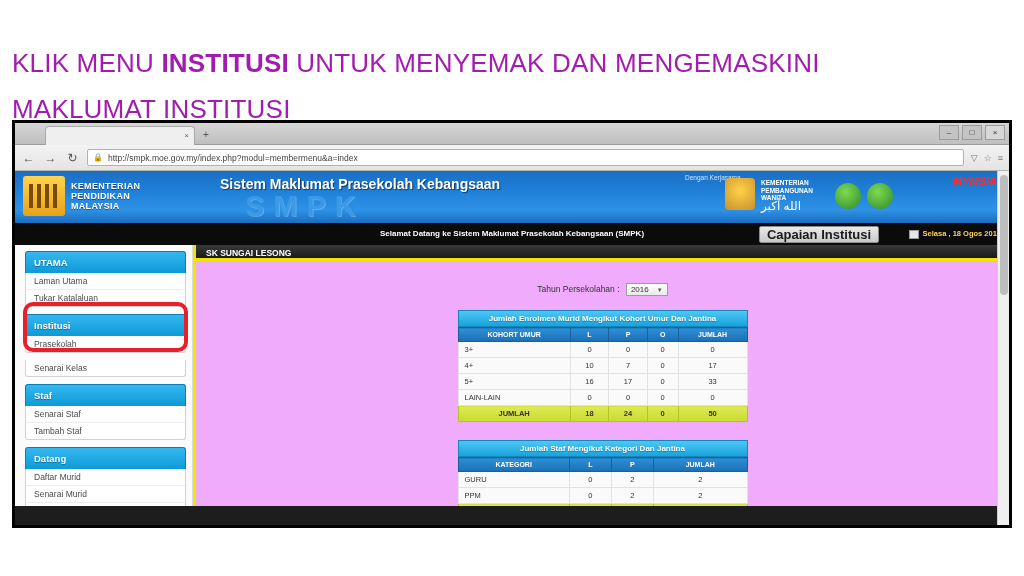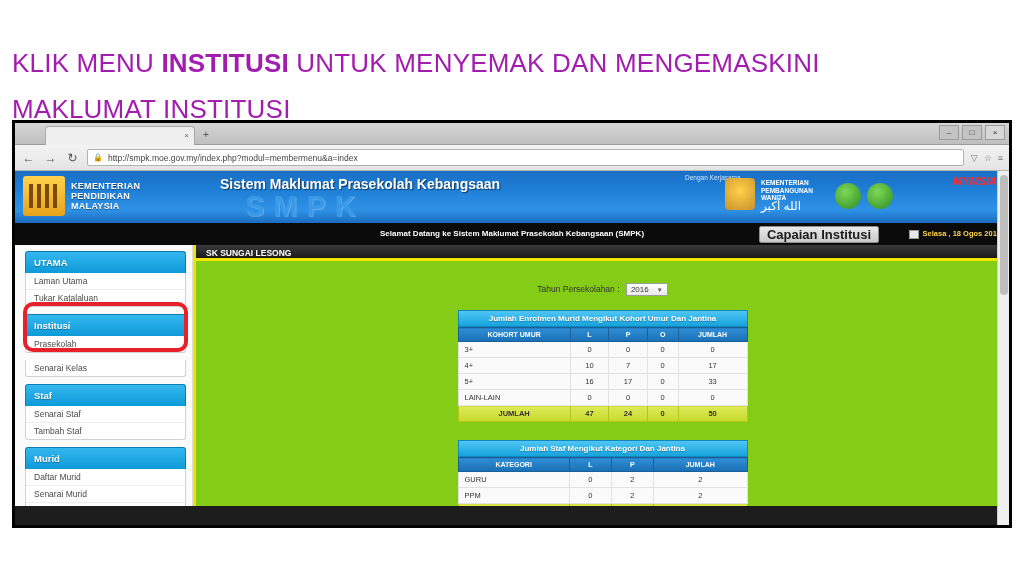--- a/index.html
+++ b/index.html
@@ -268,21 +268,21 @@
     left: 8px; top: 57px;
     width: 165px; height: 50px;
     border: 4px solid #e8202a;
     border-radius: 10px;
     pointer-events: none;
   }
 
   .content {
     flex: 1;
     position: relative;
-    background: #84cc16;
+    background: #f0abfc;
     border-left: 3px solid #f0e400;
   }
   .school-bar {
     height: 16px;
     background: linear-gradient(#3a3a3a,#1a1a1a);
     border-bottom: 3px solid #f0e400;
     color: #ffffff;
     font-size: 8.5px;
     font-weight: 700;
     line-height: 16px;
@@ -469,21 +469,21 @@
 
           <div class="menu-group">
             <div class="menu-head">Staf</div>
             <div class="menu-items">
               <div class="menu-item">Senarai Staf</div>
               <div class="menu-item">Tambah Staf</div>
             </div>
           </div>
 
           <div class="menu-group">
-            <div class="menu-head">Murid</div>
+            <div class="menu-head">Datang</div>
             <div class="menu-items">
               <div class="menu-item">Daftar Murid</div>
               <div class="menu-item">Senarai Murid</div>
               <div class="menu-item">Senarai Pertukaran</div>
             </div>
           </div>
 
           <div class="highlight-ring"></div>
         </div>
 
@@ -528,21 +528,21 @@
             </tr>
             <tr>
               <td class="lbl">LAIN-LAIN</td>
               <td>0</td>
               <td>0</td>
               <td>0</td>
               <td>0</td>
             </tr>
             <tr class="total">
               <td>JUMLAH</td>
-              <td>47</td>
+              <td>18</td>
               <td>24</td>
               <td>0</td>
               <td>50</td>
             </tr>
           </tbody>
             </table>
 
           <table class="rep" style="margin-top:18px">
             <caption>Jumlah Staf Mengikut Kategori Dan Jantina</caption>
             <tbody>

